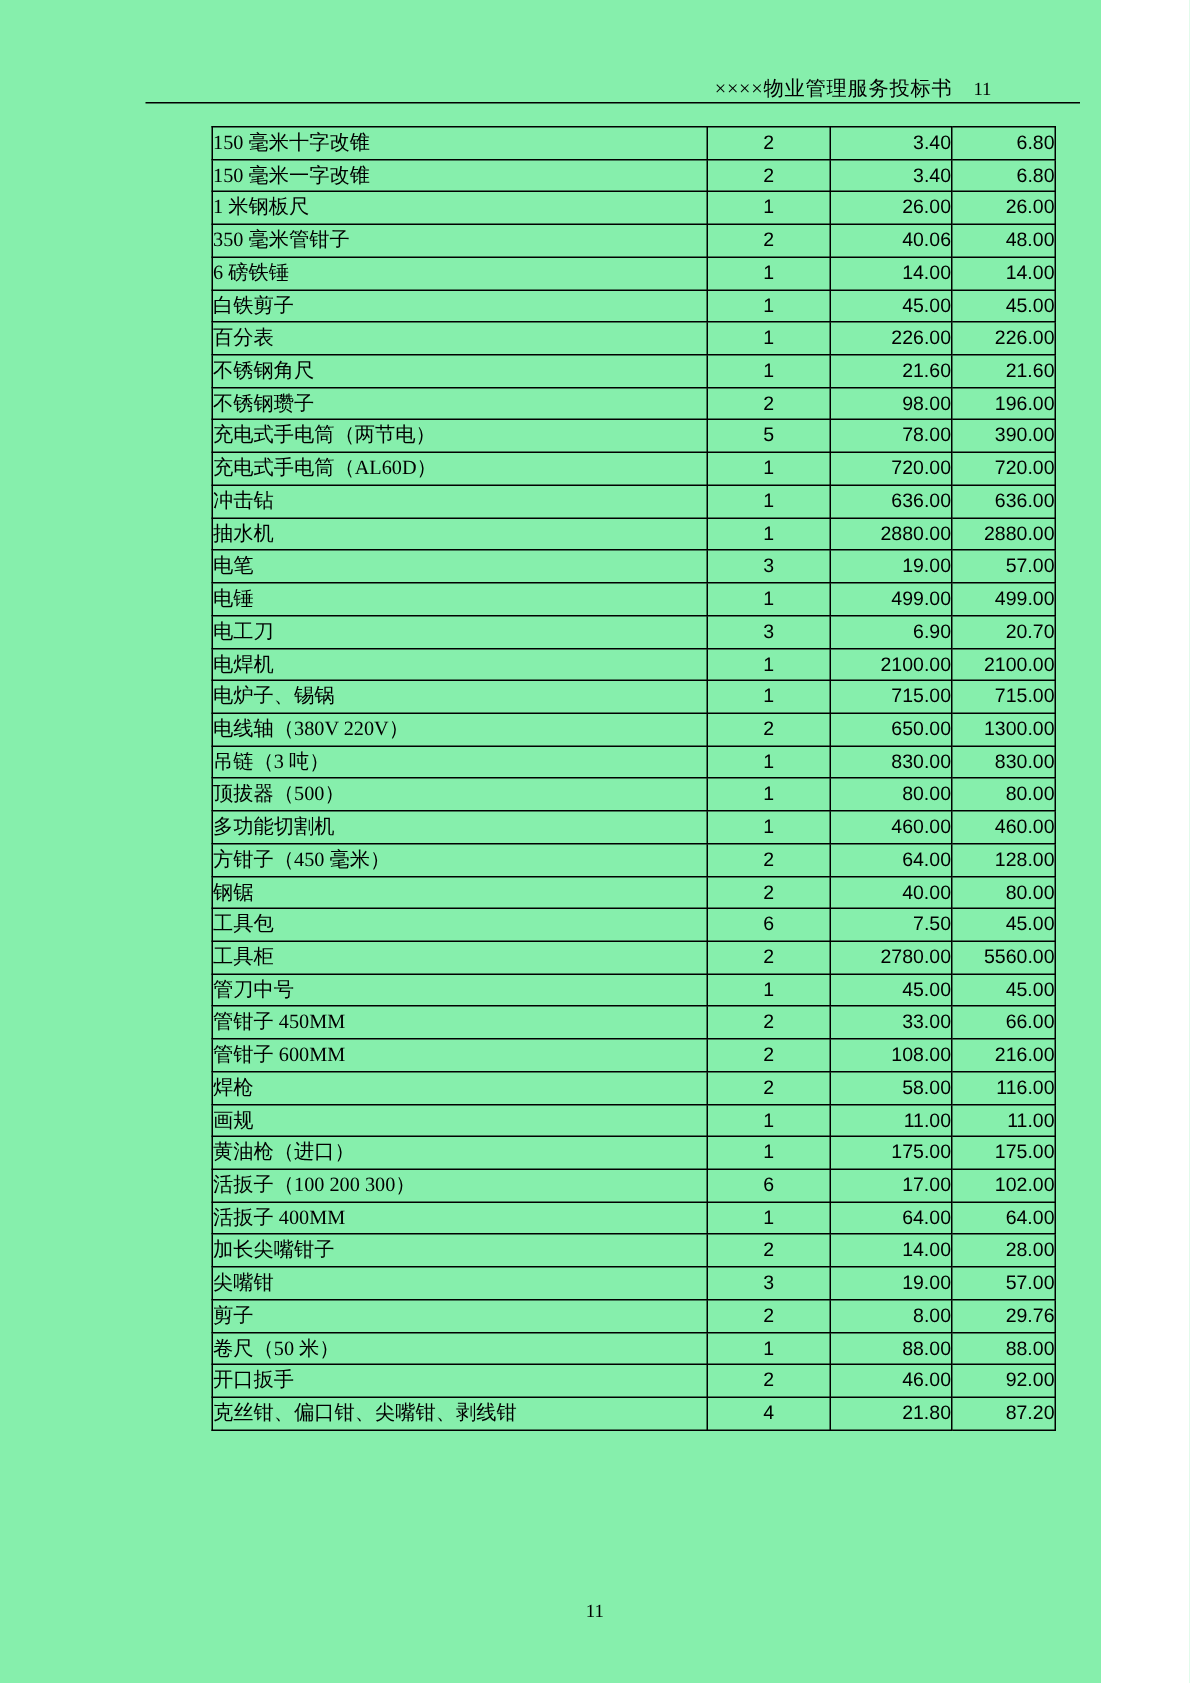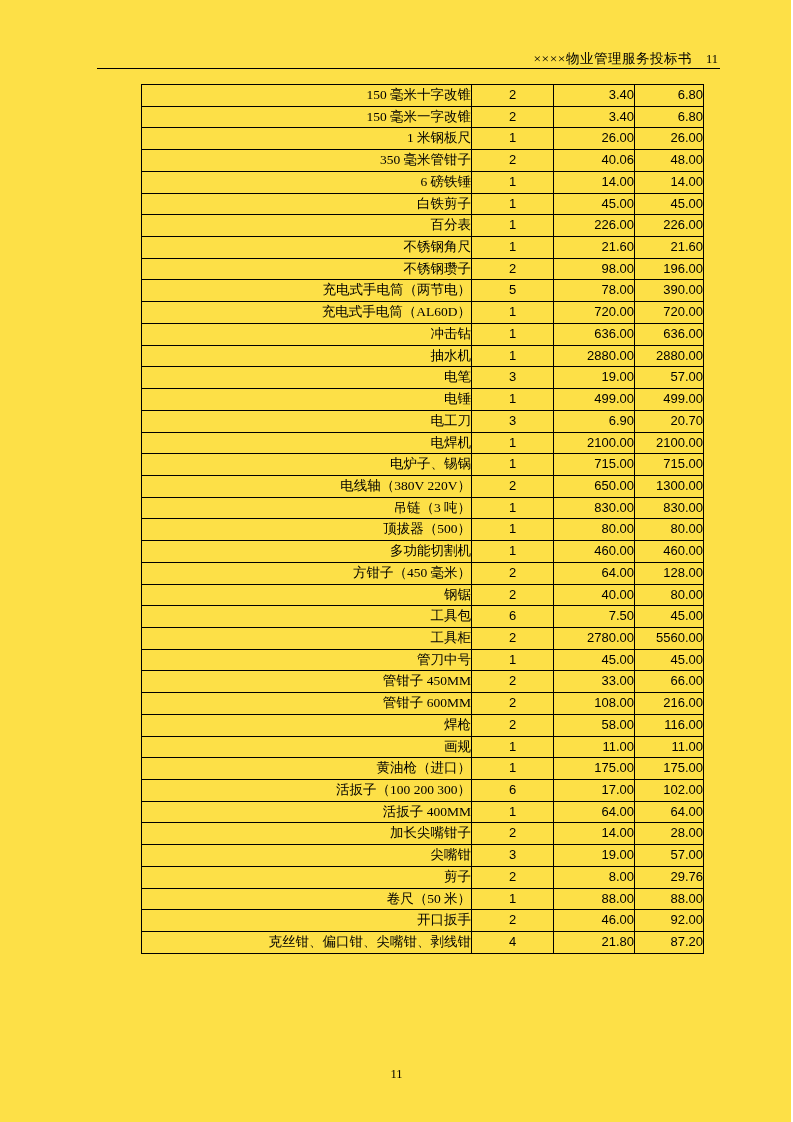--- a/index.html
+++ b/index.html
@@ -2,23 +2,23 @@
 <html><head>
 <meta charset="utf-8">
 <style>
   html, body {
     margin: 0;
     padding: 0;
     background: #ffffff;
   }
   .page {
     position: relative;
-    width: 791px;
+    width: 734px;
     height: 1122px;
-    background: #fde047;
+    background: #86efac;
     color: #000000;
     font-family: "Liberation Serif", serif;
     overflow: hidden;
     text-decoration: underline;
   }
   
   .header-text {
     position: absolute;
     top: 50px;
     right: 73px;
@@ -55,21 +55,21 @@
     height: 20.72px;
     padding: 0;
     vertical-align: middle;
     overflow: hidden;
     white-space: nowrap;
     line-height: 20.72px;
   }
   td.cell-item {
     font-family: "Liberation Serif", serif;
     font-size: 13.5px;
-    text-align: right;
+    text-align: left;
     padding-left: 3px;
   }
   td.cell-qty {
     font-family: "Liberation Sans", sans-serif;
     font-size: 13px;
     text-align: center;
   }
   td.cell-unit, td.cell-total {
     font-family: "Liberation Sans", sans-serif;
     font-size: 13px;

